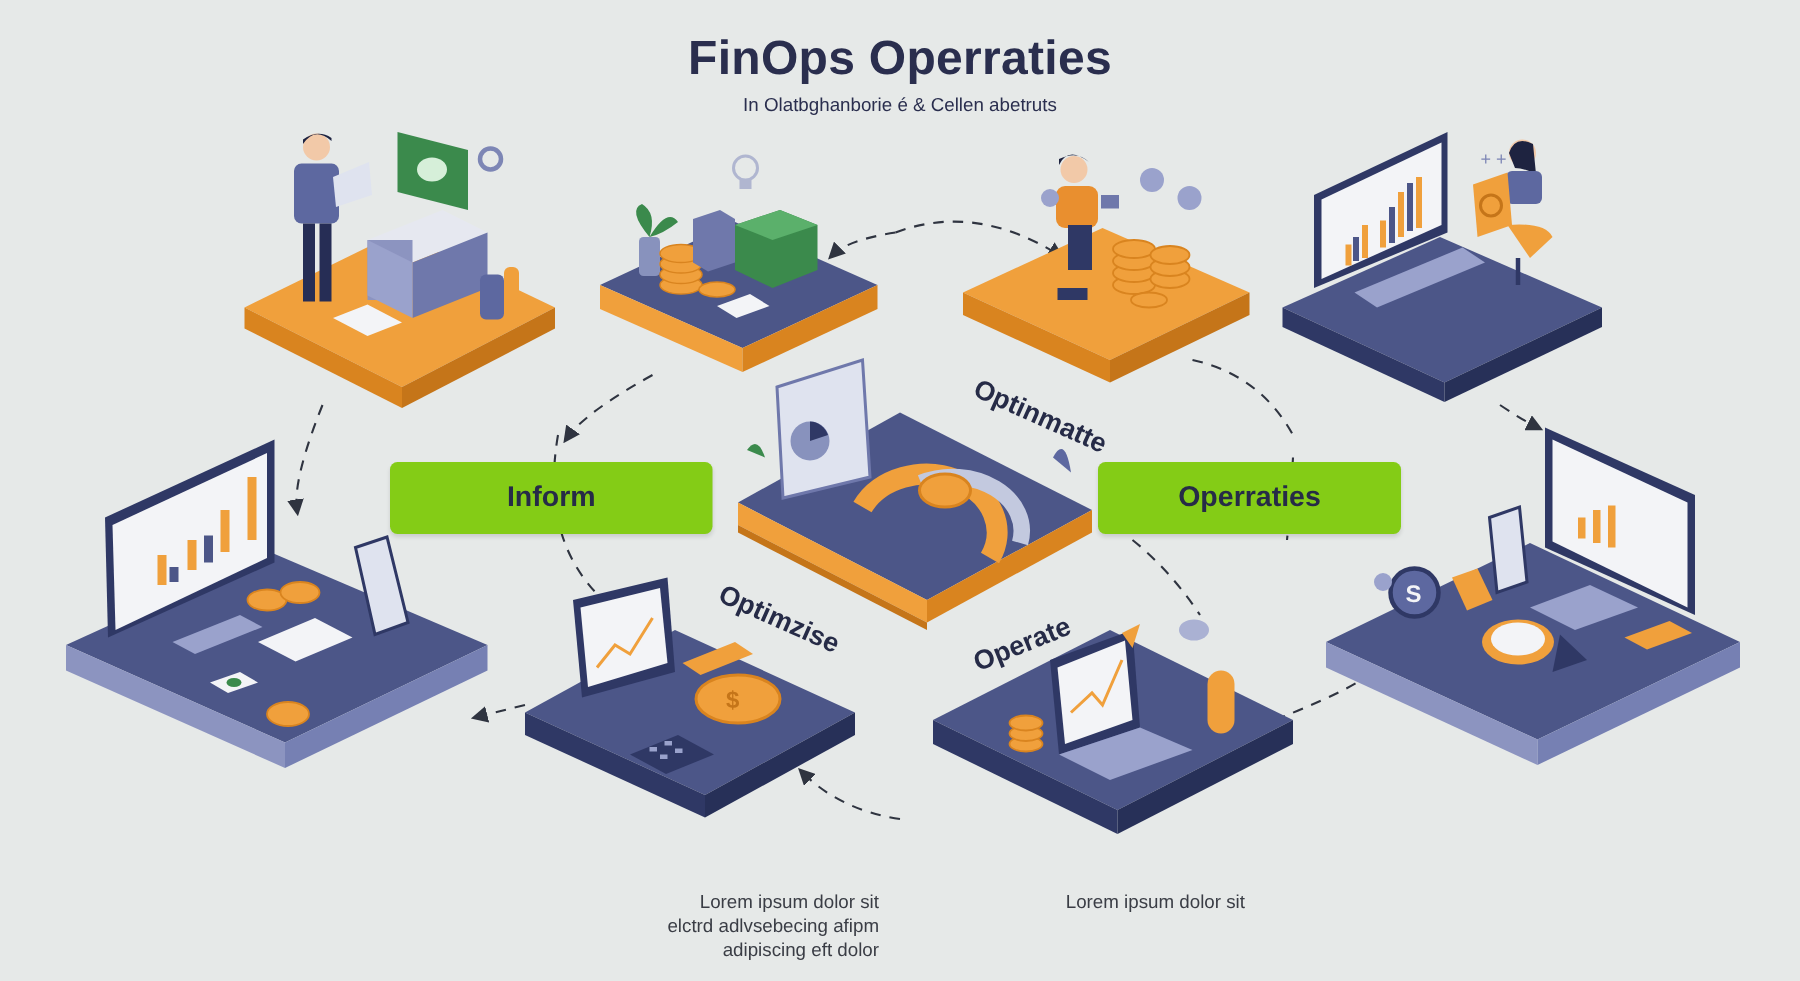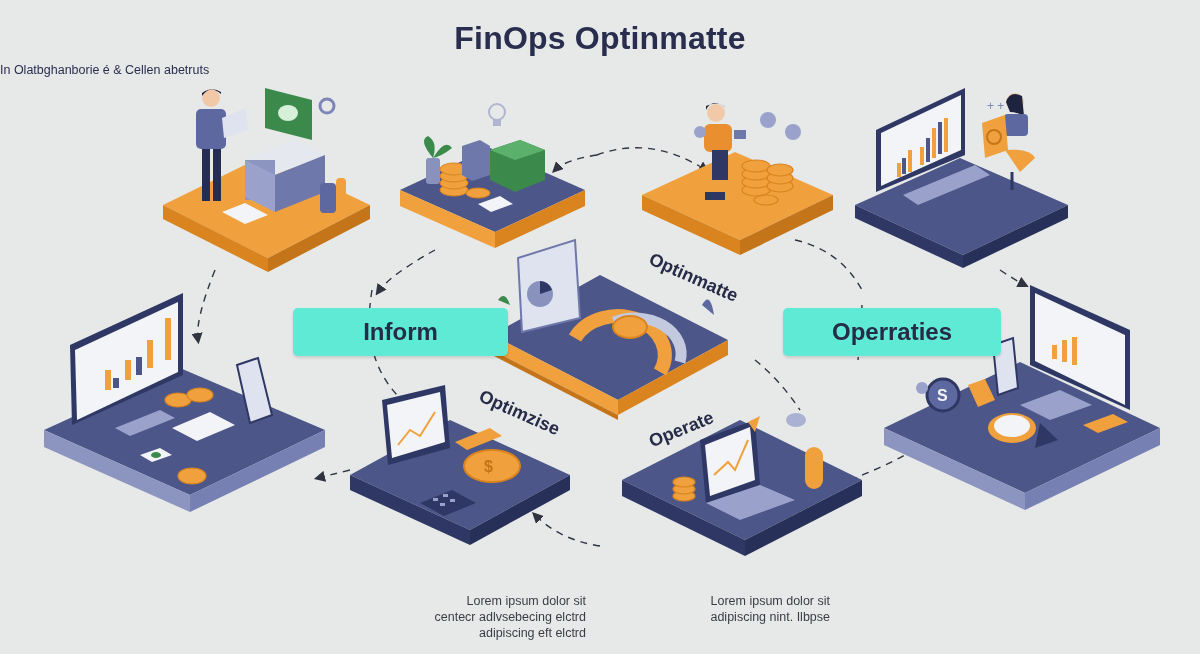--- a/index.html
+++ b/index.html
@@ -11,45 +11,45 @@
     color: #262b47;
   }
   .canvas { position: absolute; left: 0; top: 0; width: 1200px; height: 654px; }
   .title {
     position: absolute; left: 0; width: 1200px; top: 20px;
     text-align: center; font-size: 32px; font-weight: bold; color: #2a2e4e;
     letter-spacing: 0.2px;
   }
   .subtitle {
     position: absolute; left: 0; width: 1200px; top: 63px;
-    font-size: 12.5px; color: #2a2e4e;
+    text-align: center; font-size: 12.5px; color: #2a2e4e;
   }
   .label-box {
     position: absolute; height: 48px;
-    background: #5eead4; border-radius: 5px;
+    background: #84cc16; border-radius: 5px;
     box-shadow: 0 2px 3px rgba(0,0,0,0.12);
     display: flex; align-items: center; justify-content: center;
-    font-size: 24px; font-weight: bold; color: #262b47; margin-left: 33px;
+    font-size: 19px; font-weight: bold; color: #262b47;
   }
   .rot-label {
     position: absolute; font-size: 19px; font-weight: bold; color: #262b47;
     white-space: nowrap; transform-origin: left center;
   }
   .caption {
     position: absolute; text-align: right; font-size: 12.5px;
     line-height: 16px; color: #3a3d45; width: 220px;
   }
   svg.layer { position: absolute; left: 0; top: 0; }
 </style>
 </head>
 <body>
 
 <div class="canvas">
 
-  <div class="title">FinOps Optinmatte</div>
+  <div class="title">FinOps Operraties</div>
   <div class="subtitle">In Olatbghanborie é &amp; Cellen abetruts</div>
 
   <svg class="layer" width="1200" height="654">
     <defs>
       <marker id="ah" markerWidth="8" markerHeight="8" refX="5" refY="4" orient="auto">
         <path d="M0,0 L8,4 L0,8 z" fill="#2f3440"></path>
       </marker>
     </defs>
     <g fill="none" stroke="#2f3440" stroke-width="1.4" stroke-dasharray="7,6">
       <path d="M597,155 Q650,135 706,170" marker-end="url(#ah)"></path>
@@ -270,29 +270,28 @@
       <circle cx="922" cy="388" r="6" fill="#9aa2cc"></circle>
       <polygon points="968,385 985,379 995,400 978,407" fill="#f0a03c"></polygon>
       <ellipse cx="1012" cy="428" rx="24" ry="15" fill="#f0a03c"></ellipse>
       <ellipse cx="1012" cy="426" rx="18" ry="11" fill="#f3f4f7"></ellipse>
       <polygon points="1040,423 1058,440 1035,448" fill="#2f3865"></polygon>
       <polygon points="1083,425 1113,414 1128,422 1098,433" fill="#f0a03c"></polygon>
     </g>
   </svg>
 
   <div class="label-box" style="left:260px; top:308px; width:215px;">Inform</div>
-  <div class="label-box" style="left:750px; top:308px; width:218px;">Operraties</div>
+  <div class="label-box" style="left:732px; top:308px; width:202px;">Operraties</div>
 
   <div class="rot-label" style="left:650px; top:248px; transform: rotate(24deg); font-size:18px;">Optinmatte</div>
   <div class="rot-label" style="left:480px; top:385px; transform: rotate(24deg); font-size:18px;">Optimzise</div>
   <div class="rot-label" style="left:650px; top:432px; transform: rotate(-22deg); font-size:18px;">Operate</div>
 
   <div class="caption" style="left:366px; top:593px;">
     <div>Lorem ipsum dolor sit</div>
-    <div>centecr adlvsebecing elctrd</div>
-    <div>adipiscing eft elctrd</div>
+    <div>elctrd adlvsebecing afipm</div>
+    <div>adipiscing eft dolor</div>
   </div>
   <div class="caption" style="left:610px; top:593px;">
     <div>Lorem ipsum dolor sit</div>
-    <div>adipiscing nint. Ilbpse</div>
   </div>
 
 </div>
 
 </body></html>

